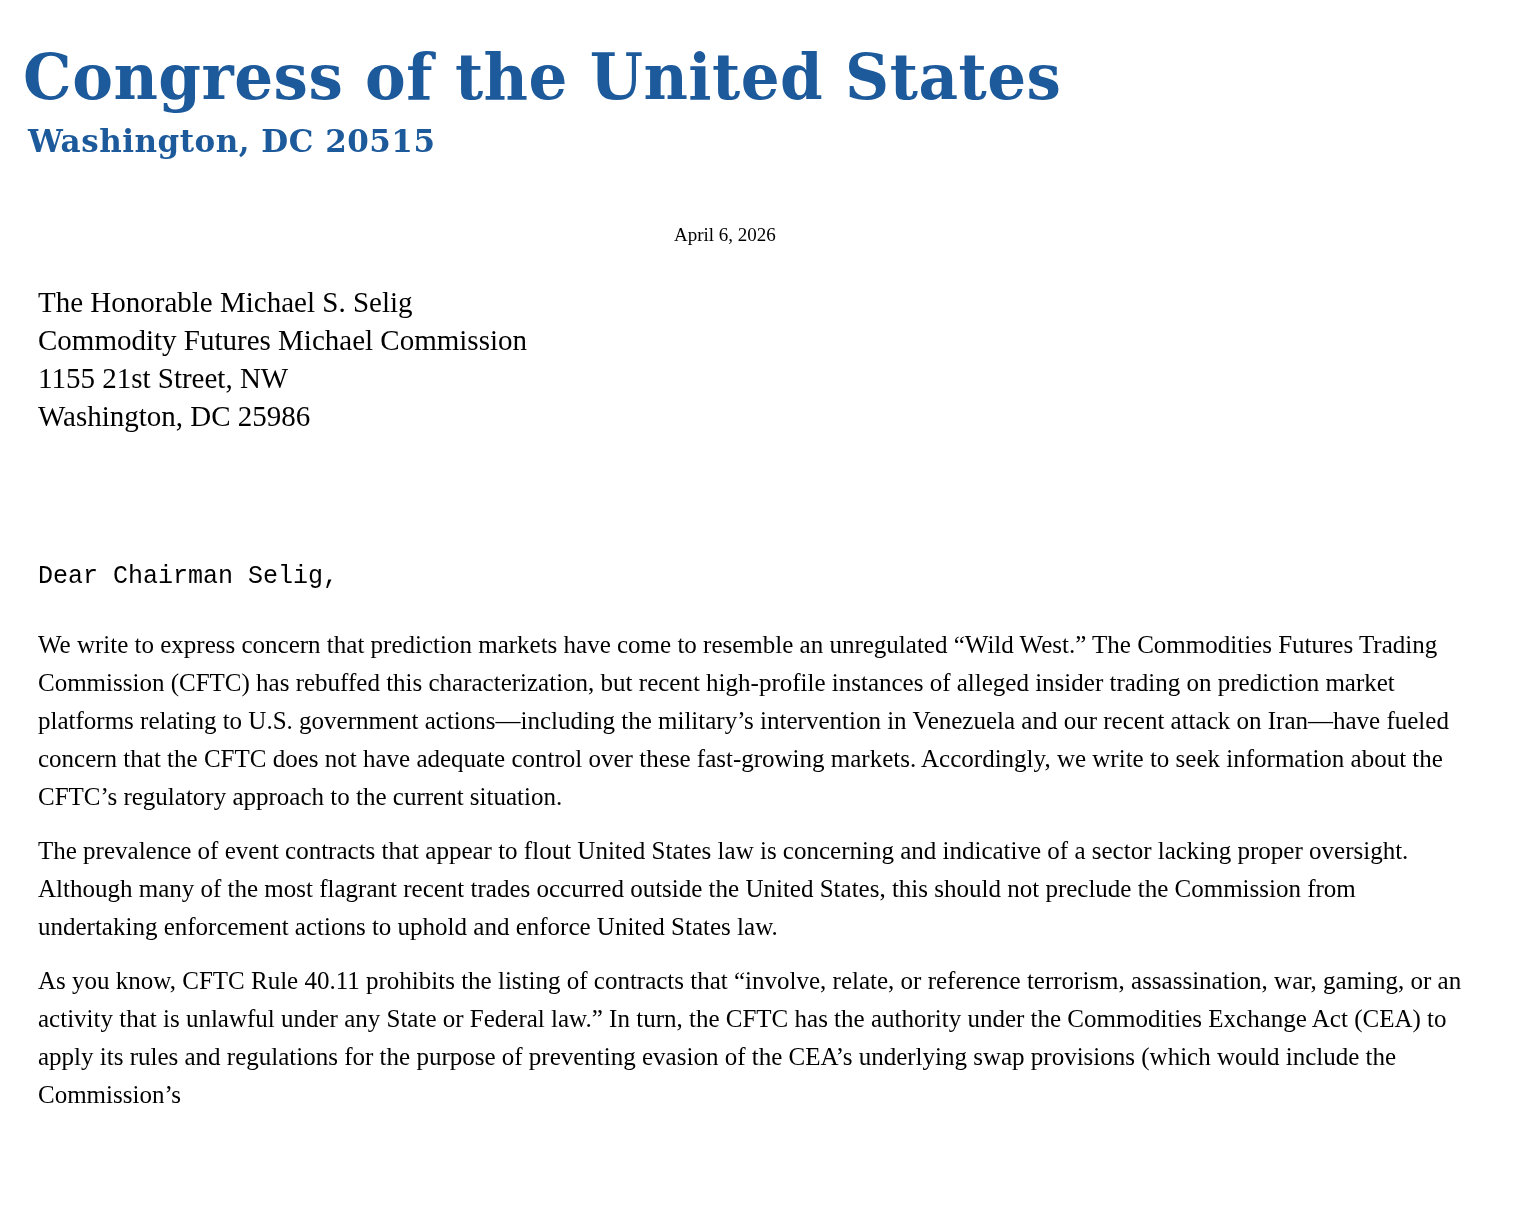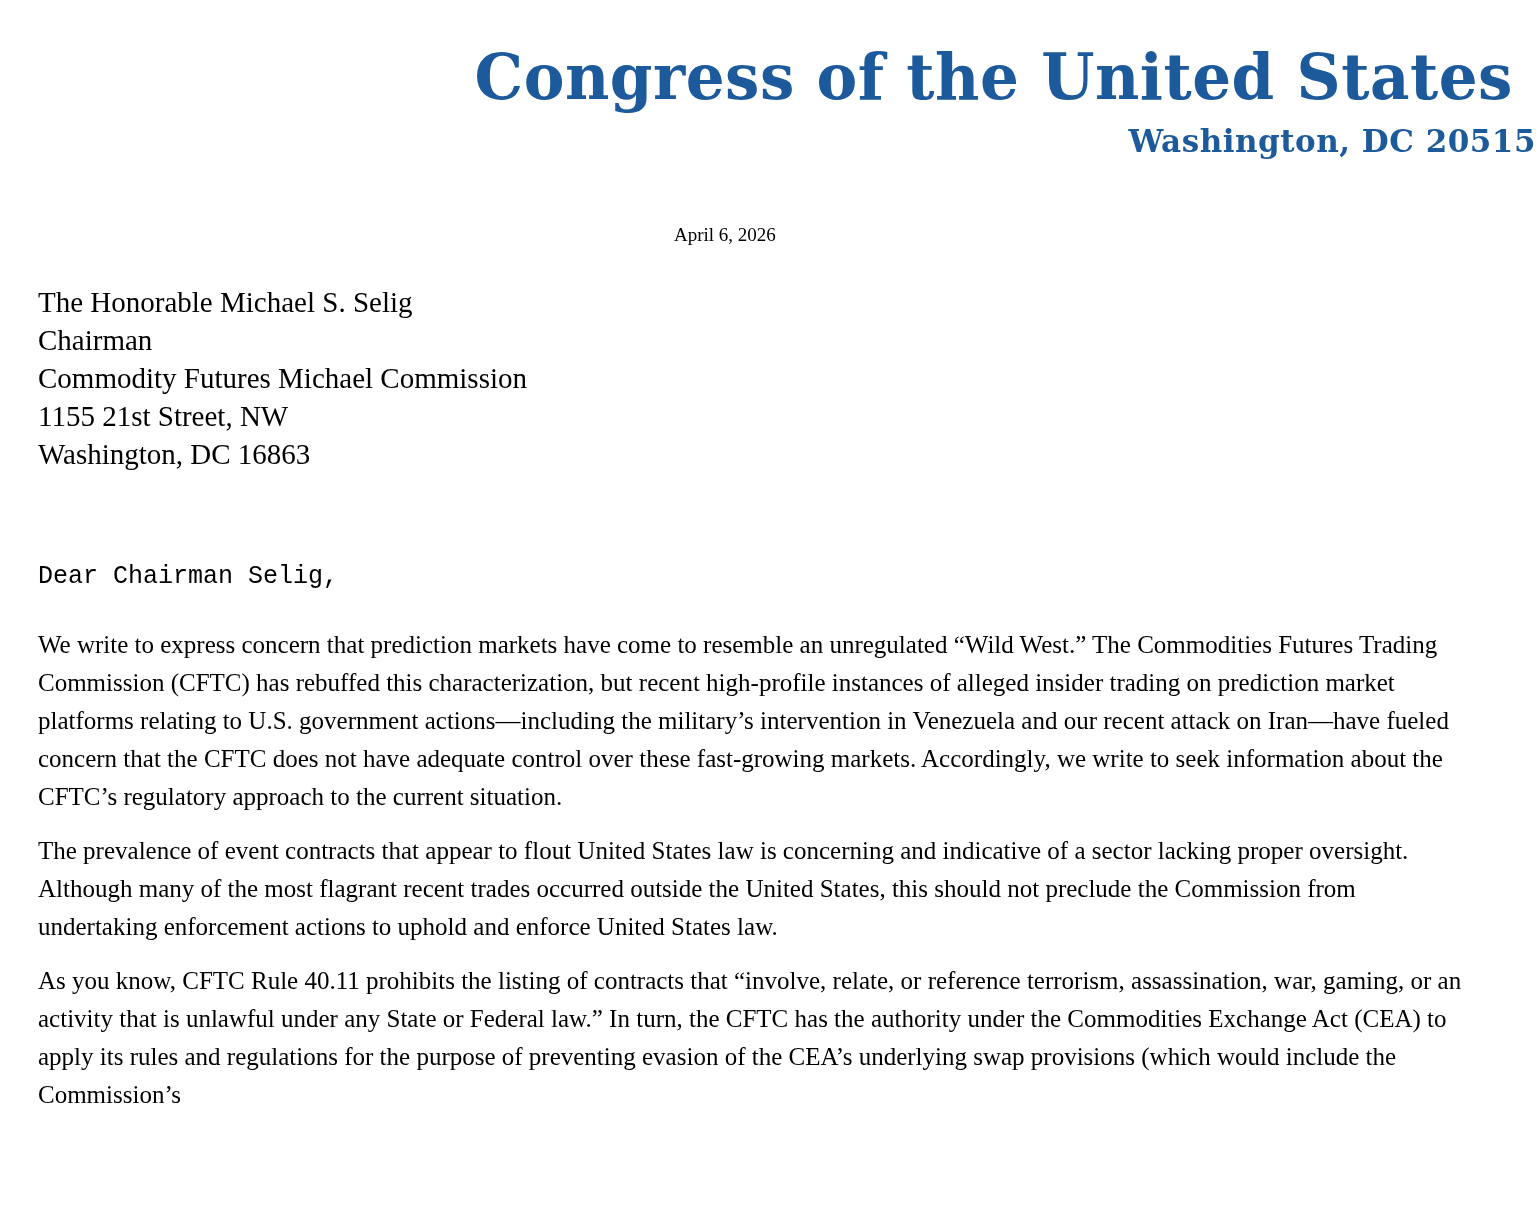--- a/index.html
+++ b/index.html
@@ -16,21 +16,21 @@
     font-family: "Liberation Serif", "DejaVu Serif", serif;
     color: #000000;
   }
 
   
   .letterhead {
     position: absolute;
     top: 44px;
     left: 0;
     width: 100%;
-    text-align: right;
+    text-align: left;
     user-select: none;
   }
   .letterhead-title {
     font-family: "DejaVu Serif", "Liberation Serif", serif;
     font-weight: 700;
     font-style: normal;
     font-size: 63px;
     line-height: 1.05;
     letter-spacing: 0.5px;
     color: #1d5a9b;
@@ -41,20 +41,21 @@
   }
   .letterhead-subtitle {
     font-family: "DejaVu Serif", "Liberation Serif", serif;
     font-weight: 700;
     font-size: 31px;
     line-height: 1.1;
     margin-top: 14px;
     letter-spacing: 0.5px;
     color: #1d5a9b;
     white-space: nowrap;
+    padding-left: 28px;
   }
 
   
   .date-line {
     position: absolute;
     top: 220px;
     left: 674px;
     font-size: 19px;
     line-height: 30px;
     white-space: nowrap;
@@ -101,24 +102,23 @@
 
   <div class="letterhead">
     <div class="letterhead-title">Congress of the United States</div>
     <div class="letterhead-subtitle">Washington, DC 20515</div>
   </div>
 
   <div class="date-line">April 6, 2026</div>
 
   <div class="address-block">
     <div class="address-line">The Honorable Michael S. Selig</div>
-    <div class="address-line">Chairman</div>
     <div class="address-line">Commodity Futures Michael Commission</div>
     <div class="address-line">1155 21st Street, NW</div>
-    <div class="address-line">Washington, DC 16863</div>
+    <div class="address-line">Washington, DC 25986</div>
   </div>
 
   <div class="body-block">
     <p class="salutation">Dear Chairman Selig,</p>
     <p class="body-paragraph">We write to express concern that prediction markets have come to resemble an unregulated “Wild West.” The Commodities Futures Trading Commission (CFTC) has rebuffed this characterization, but recent high-profile instances of alleged insider trading on prediction market platforms relating to U.S. government actions—including the military’s intervention in Venezuela and our recent attack on Iran—have fueled concern that the CFTC does not have adequate control over these fast-growing markets. Accordingly, we write to seek information about the CFTC’s regulatory approach to the current situation.</p>
     <p class="body-paragraph">The prevalence of event contracts that appear to flout United States law is concerning and indicative of a sector lacking proper oversight. Although many of the most flagrant recent trades occurred outside the United States, this should not preclude the Commission from undertaking enforcement actions to uphold and enforce United States law.</p>
     <p class="body-paragraph">As you know, CFTC Rule 40.11 prohibits the listing of contracts that “involve, relate, or reference terrorism, assassination, war, gaming, or an activity that is unlawful under any State or Federal law.” In turn, the CFTC has the authority under the Commodities Exchange Act (CEA) to apply its rules and regulations for the purpose of preventing evasion of the CEA’s underlying swap provisions (which would include the Commission’s</p>
   </div>
 
 </div>

